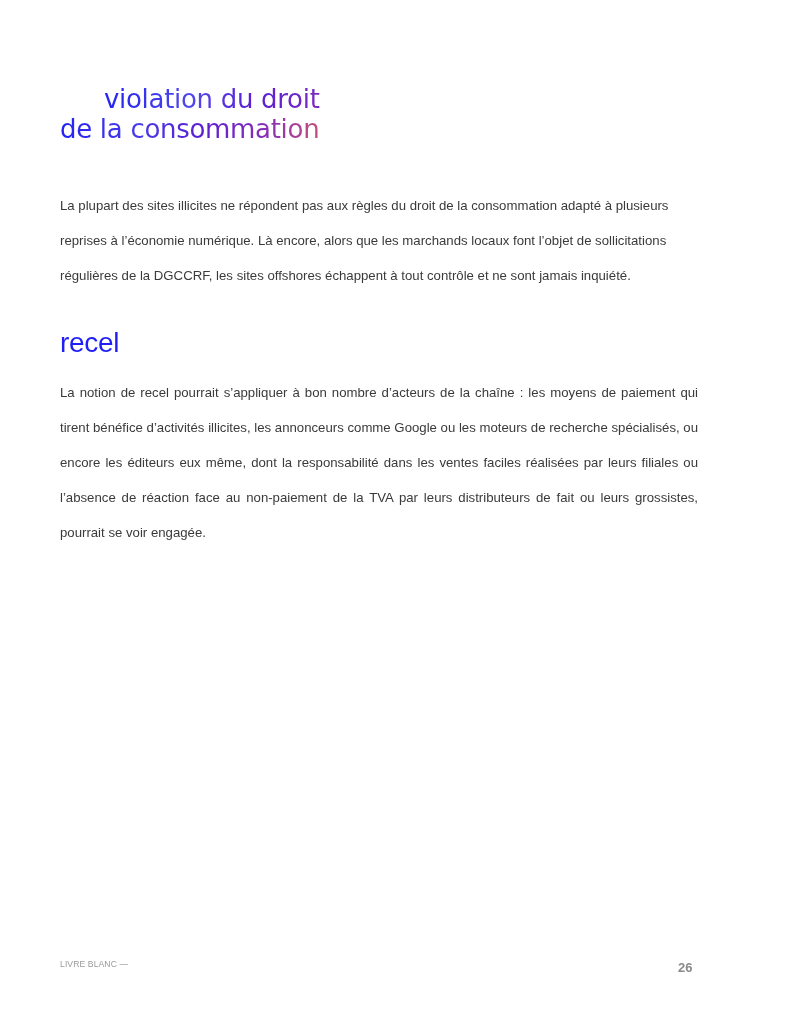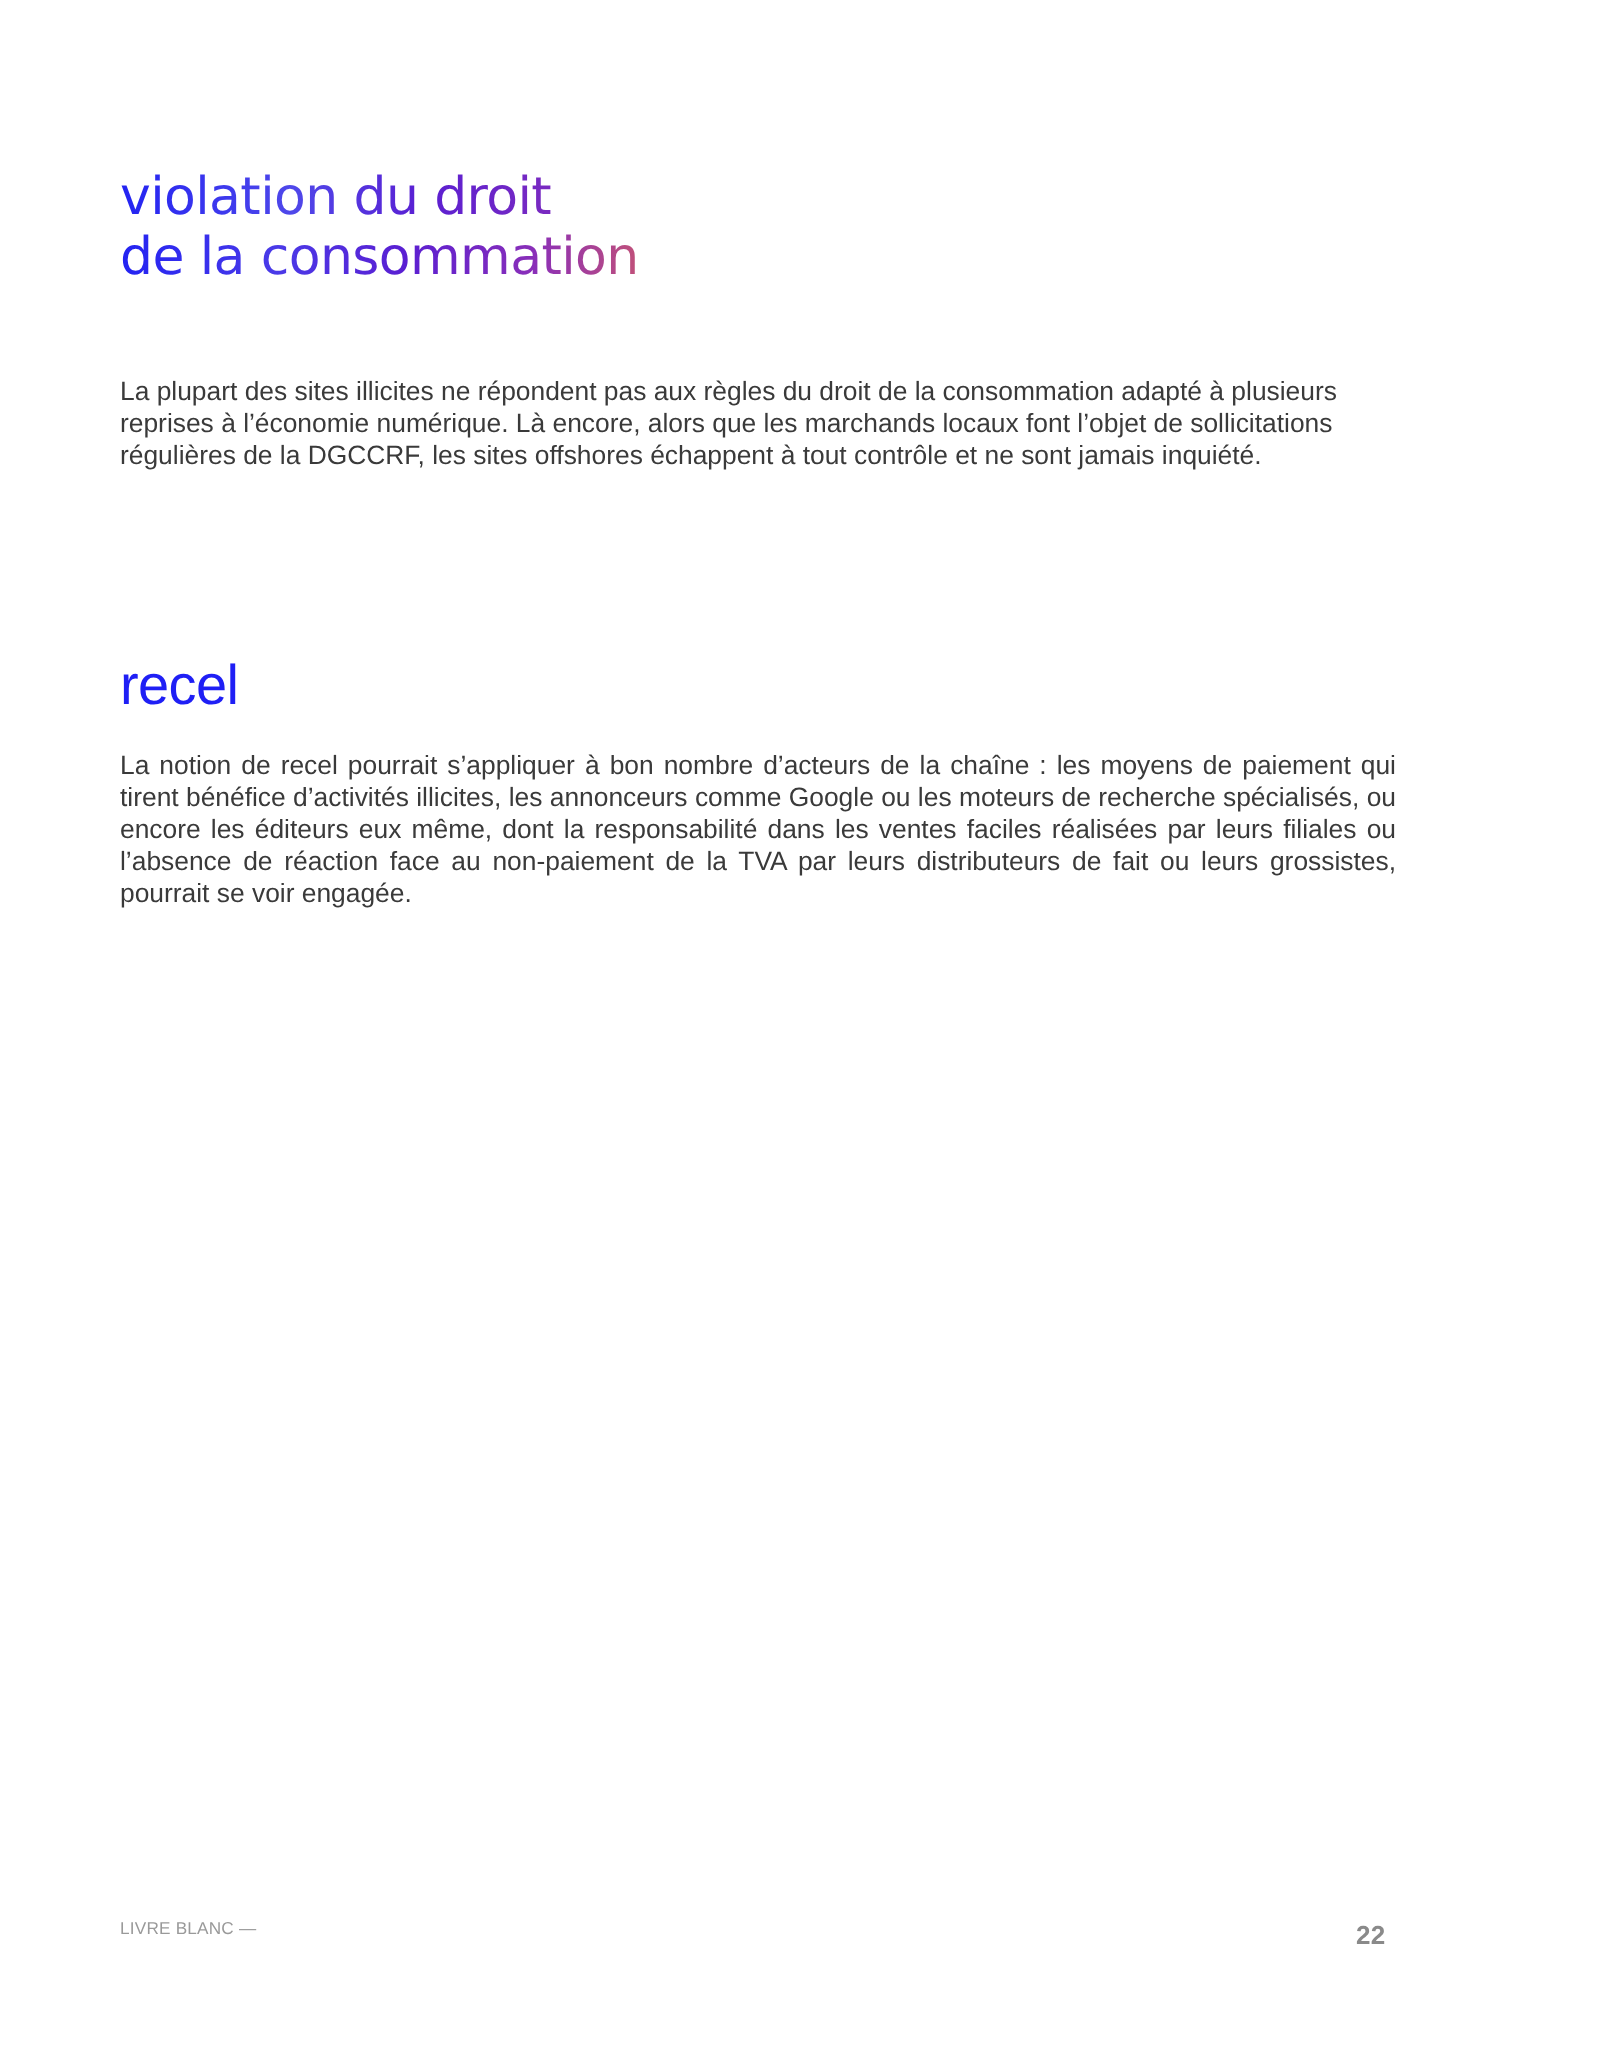--- a/index.html
+++ b/index.html
@@ -37,29 +37,30 @@
       background: linear-gradient(90deg, #2323f2 0%, #4a3ae8 30%, #5a1fd2 55%, #8a2fb8 80%, #c0507a 100%);
       -webkit-background-clip: text;
       background-clip: text;
       color: transparent;
     }
     .title-line.l1 {
       background: linear-gradient(90deg, #2323f2 0%, #4f48ea 40%, #5a1fd2 70%, #7a2ac0 100%);
       -webkit-background-clip: text;
       background-clip: text;
       color: transparent;
+      margin-left: 44px;
     }
     .body-text {
       position: absolute;
       left: 60px;
       width: 638px;
       margin: 0;
       font-family: "Liberation Sans", sans-serif;
       font-size: 13.2px;
-      line-height: 16px;
+      line-height: 35px;
       color: #3a3a3a;
       text-align: justify;
     }
     .p1 { top: 188px; text-align: left; }
     .p2 { top: 375px; }
     .section-heading {
       position: absolute;
       left: 60px;
       top: 326px;
       margin: 0;
@@ -116,16 +117,16 @@
   </h1>
 
   <p class="body-text p1">La plupart des sites illicites ne répondent pas aux règles du droit de la consommation adapté à plusieurs reprises à l’économie numérique. Là encore, alors que les marchands locaux font l’objet de sollicitations régulières de la DGCCRF, les sites offshores échappent à tout contrôle et ne sont jamais inquiété.</p>
 
   <h2 class="section-heading">recel</h2>
 
   <p class="body-text p2">La notion de recel pourrait s’appliquer à bon nombre d’acteurs de la chaîne : les moyens de paiement qui tirent bénéfice d’activités illicites, les annonceurs comme Google ou les moteurs de recherche spécialisés, ou encore les éditeurs eux même, dont la responsabilité dans les ventes faciles réalisées par leurs filiales ou l’absence de réaction face au non-paiement de la TVA par leurs distributeurs de fait ou leurs grossistes, pourrait se voir engagée.</p>
 
   <div class="footer">
     <span class="footer-label">LIVRE BLANC —</span>
-    <span class="page-number">22</span>
+    <span class="page-number">26</span>
   </div>
 
 </div>
 
 </body></html>

